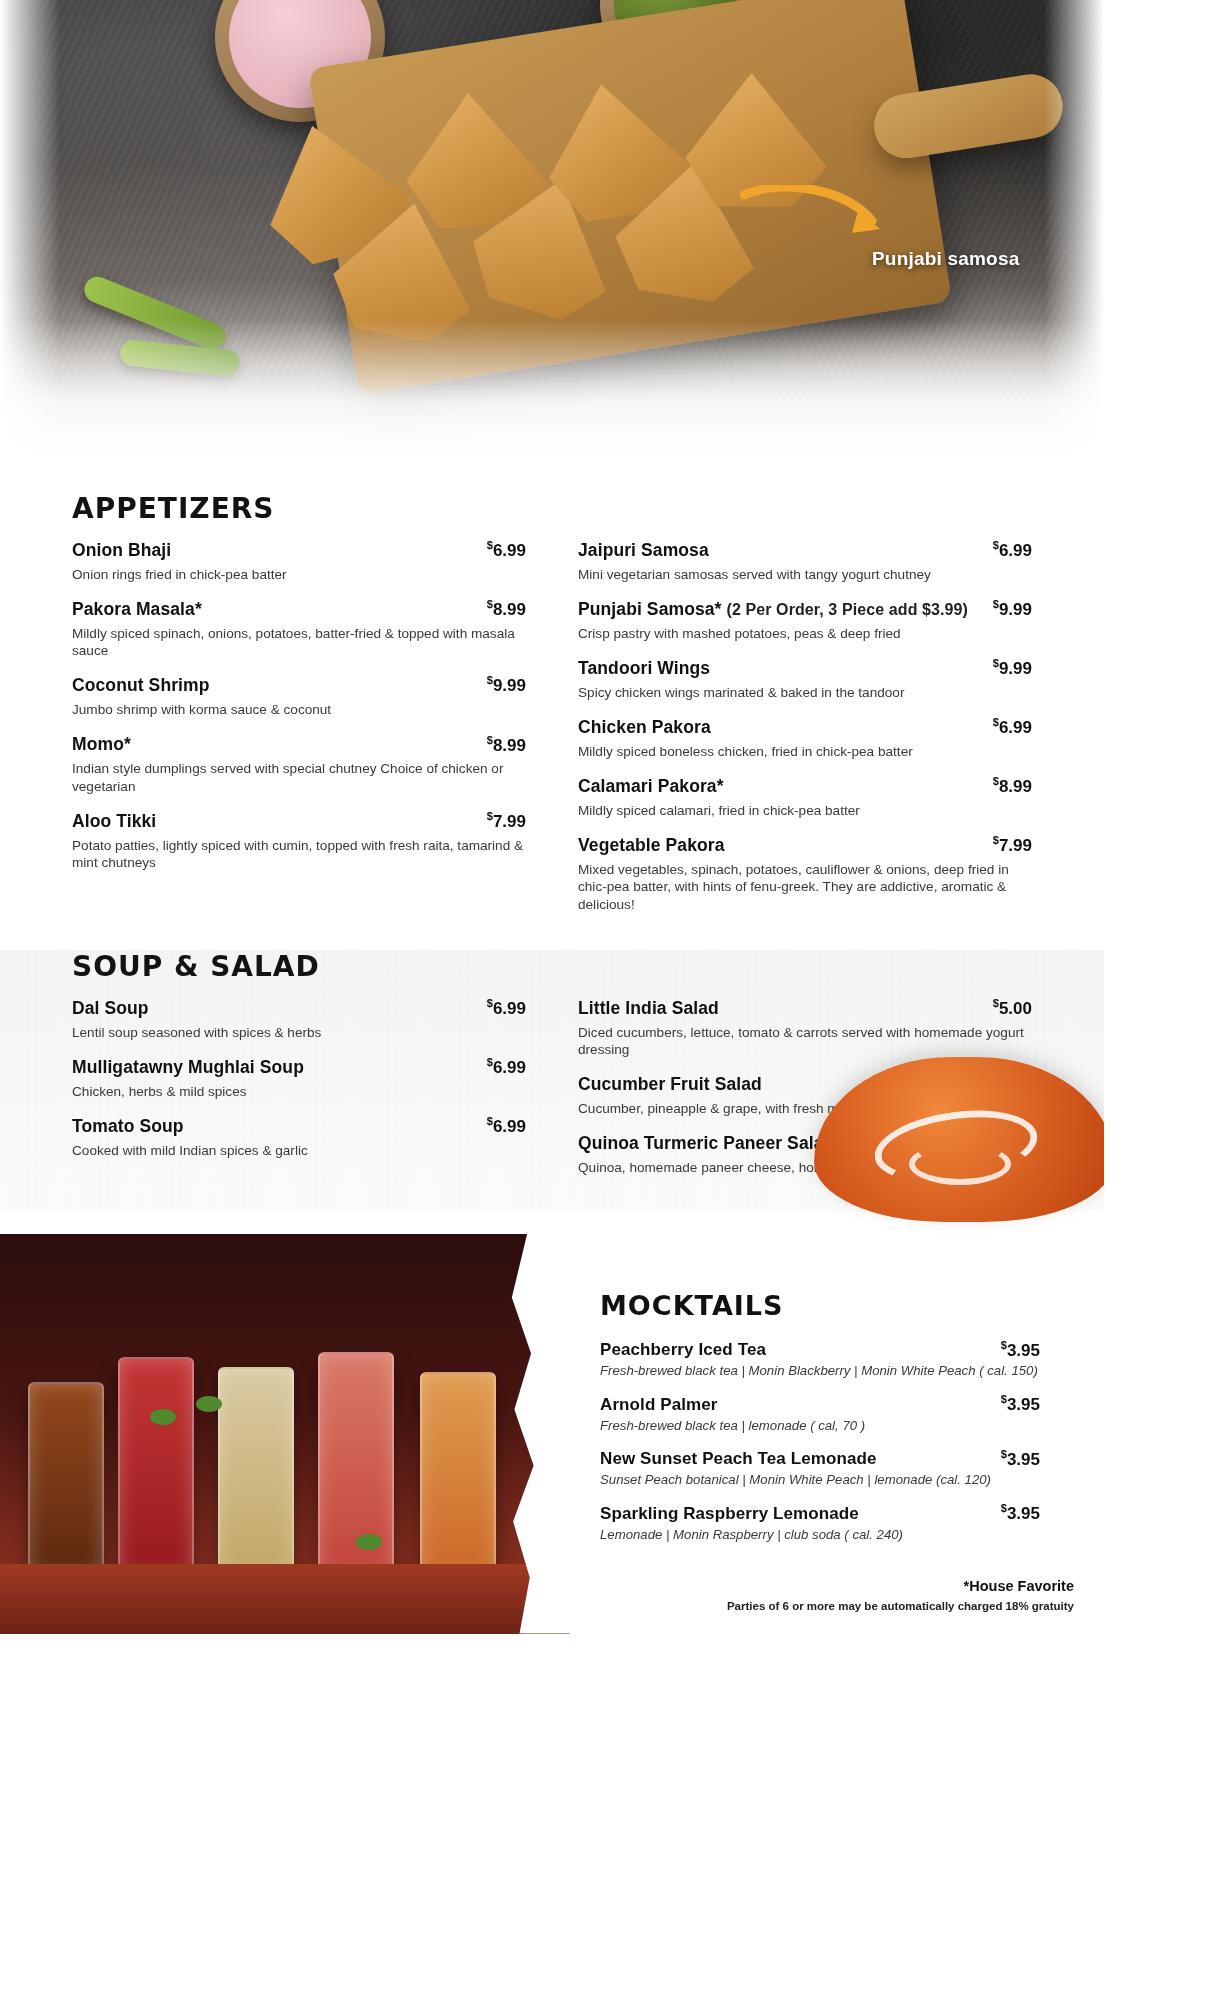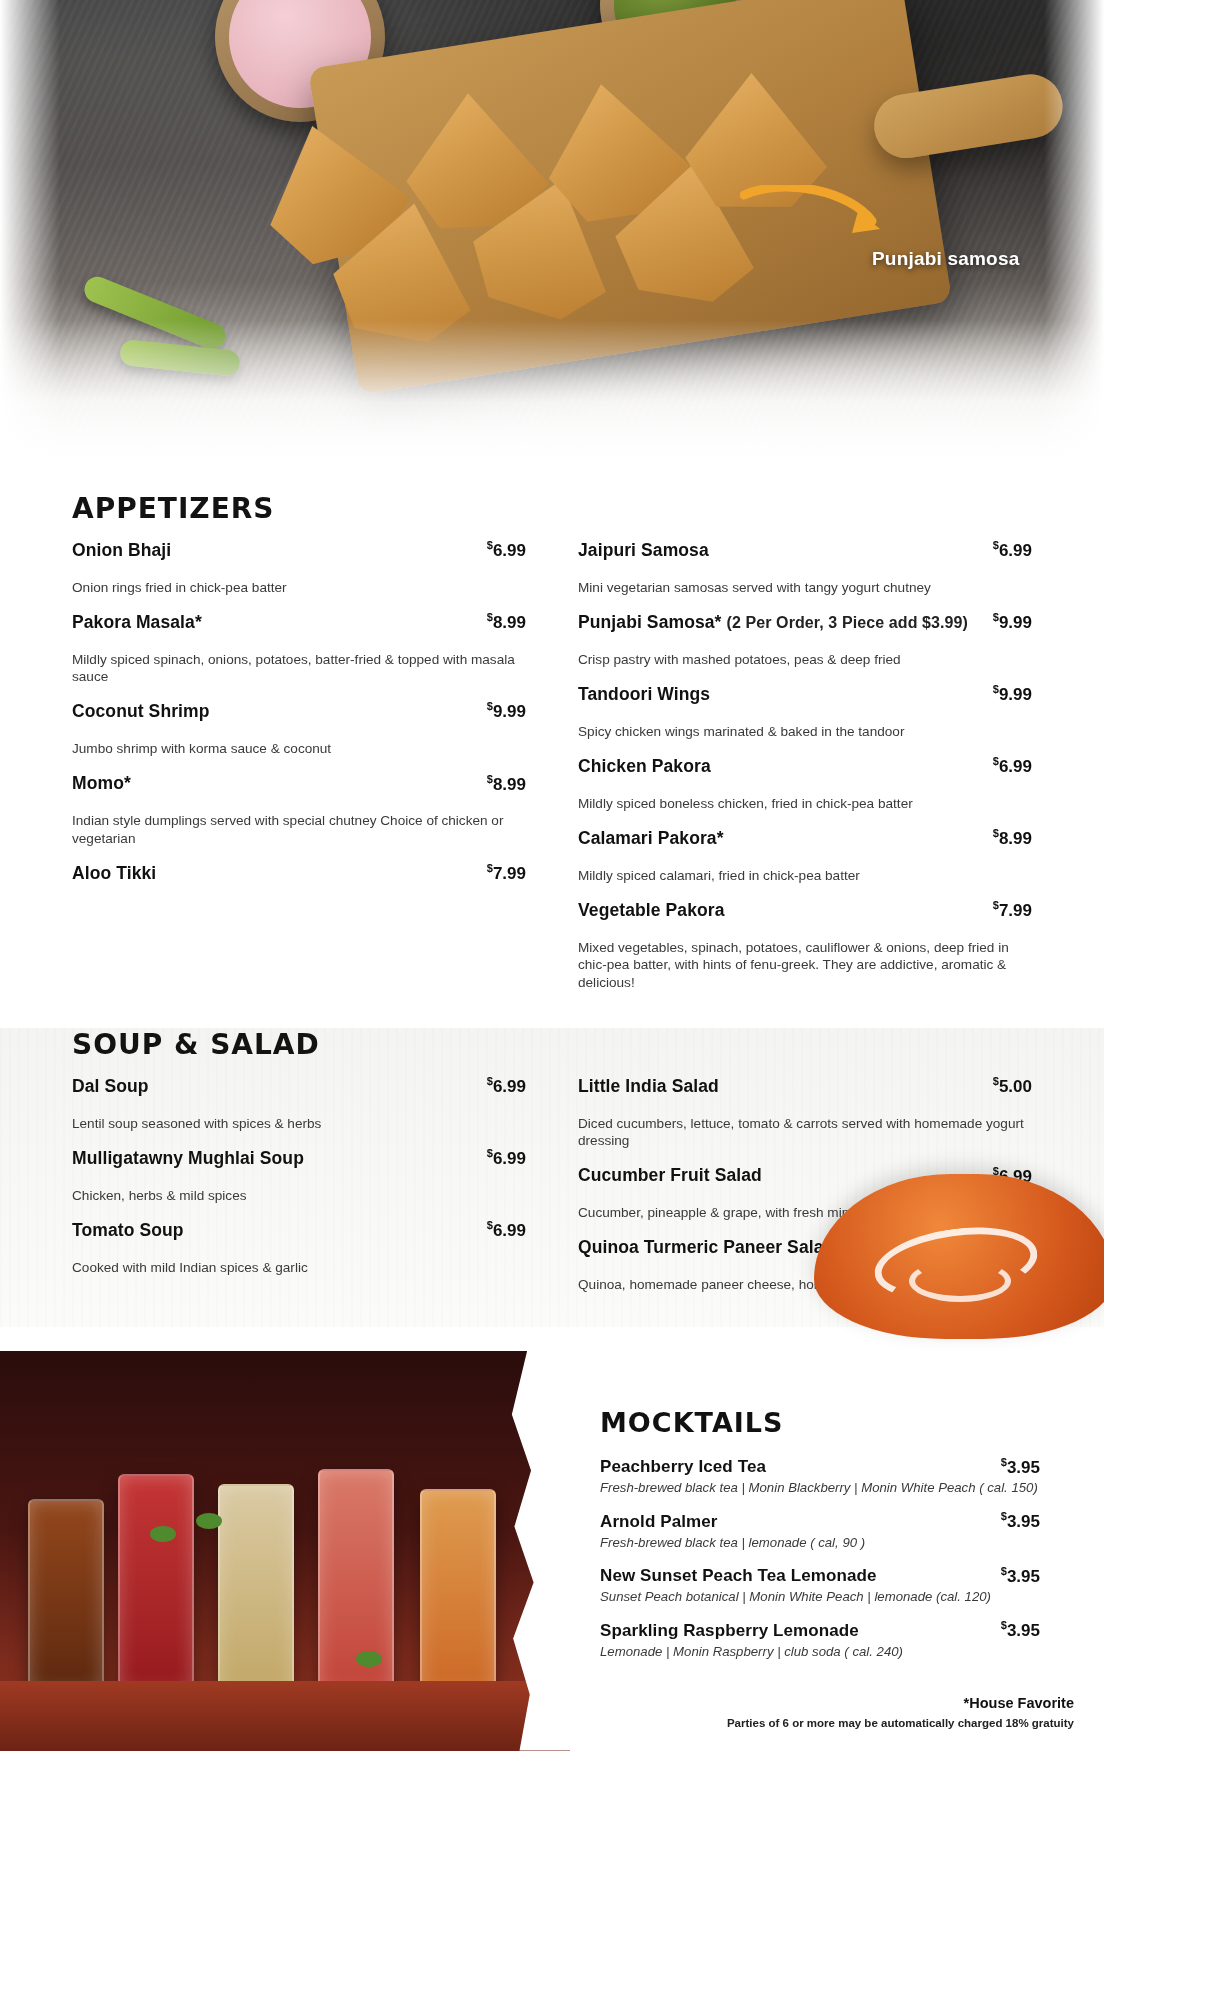--- a/index.html
+++ b/index.html
@@ -113,21 +113,21 @@
   .item-head{display:flex;align-items:baseline;justify-content:space-between;gap:12px;}
   .item-name{
     font-weight:bold;font-size:17.5px;color:#111;letter-spacing:.1px;
   }
   .item-name .note{font-weight:bold;font-size:16px;color:#222;}
   .price{
     font-weight:bold;font-size:17px;color:#111;white-space:nowrap;
   }
   .price .cur{font-size:11px;vertical-align:super;}
   .item-desc{
-    margin-top:18px;font-size:13.6px;line-height:1.28;color:#3a3a3a;
+    margin-top:5px;font-size:13.6px;line-height:1.28;color:#3a3a3a;
   }
 
   .soup-band{
     position:relative;
     background:linear-gradient(to bottom,#f4f4f2,#fbfbfa);
     padding-bottom:18px;
   }
   .soup-band:before{
     content:"";position:absolute;left:0;right:0;top:0;height:100%;
     background:repeating-linear-gradient(90deg, rgba(0,0,0,0.012) 0 2px, rgba(255,255,255,0) 2px 9px);
@@ -268,20 +268,21 @@
             <span class="price"><span class="cur">$</span><span>8.99</span></span>
           </div>
           <div class="item-desc">Indian style dumplings served with special chutney Choice of chicken or vegetarian</div>
         </div>
 
         <div class="item">
           <div class="item-head">
             <span class="item-name">Aloo Tikki</span>
             <span class="price"><span class="cur">$</span><span>7.99</span></span>
           </div>
+          <div class="item-desc">Potato patties, lightly spiced with cumin, topped with fresh raita, tamarind &amp; mint chutneys</div>
         </div>
 
       </div>
 
       <div class="col">
 
         <div class="item">
           <div class="item-head">
             <span class="item-name">Jaipuri Samosa</span>
             <span class="price"><span class="cur">$</span><span>6.99</span></span>
@@ -424,21 +425,21 @@
           <span class="price"><span class="cur">$</span><span>3.95</span></span>
         </div>
         <div class="item-desc">Fresh-brewed black tea | Monin Blackberry | Monin White Peach ( cal. 150)</div>
       </div>
 
       <div class="item">
         <div class="item-head">
           <span class="item-name">Arnold Palmer</span>
           <span class="price"><span class="cur">$</span><span>3.95</span></span>
         </div>
-        <div class="item-desc">Fresh-brewed black tea | lemonade ( cal, 90 )</div>
+        <div class="item-desc">Fresh-brewed black tea | lemonade ( cal, 70 )</div>
       </div>
 
       <div class="item">
         <div class="item-head">
           <span class="item-name">New Sunset Peach Tea Lemonade</span>
           <span class="price"><span class="cur">$</span><span>3.95</span></span>
         </div>
         <div class="item-desc">Sunset Peach botanical | Monin White Peach | lemonade (cal. 120)</div>
       </div>
 

